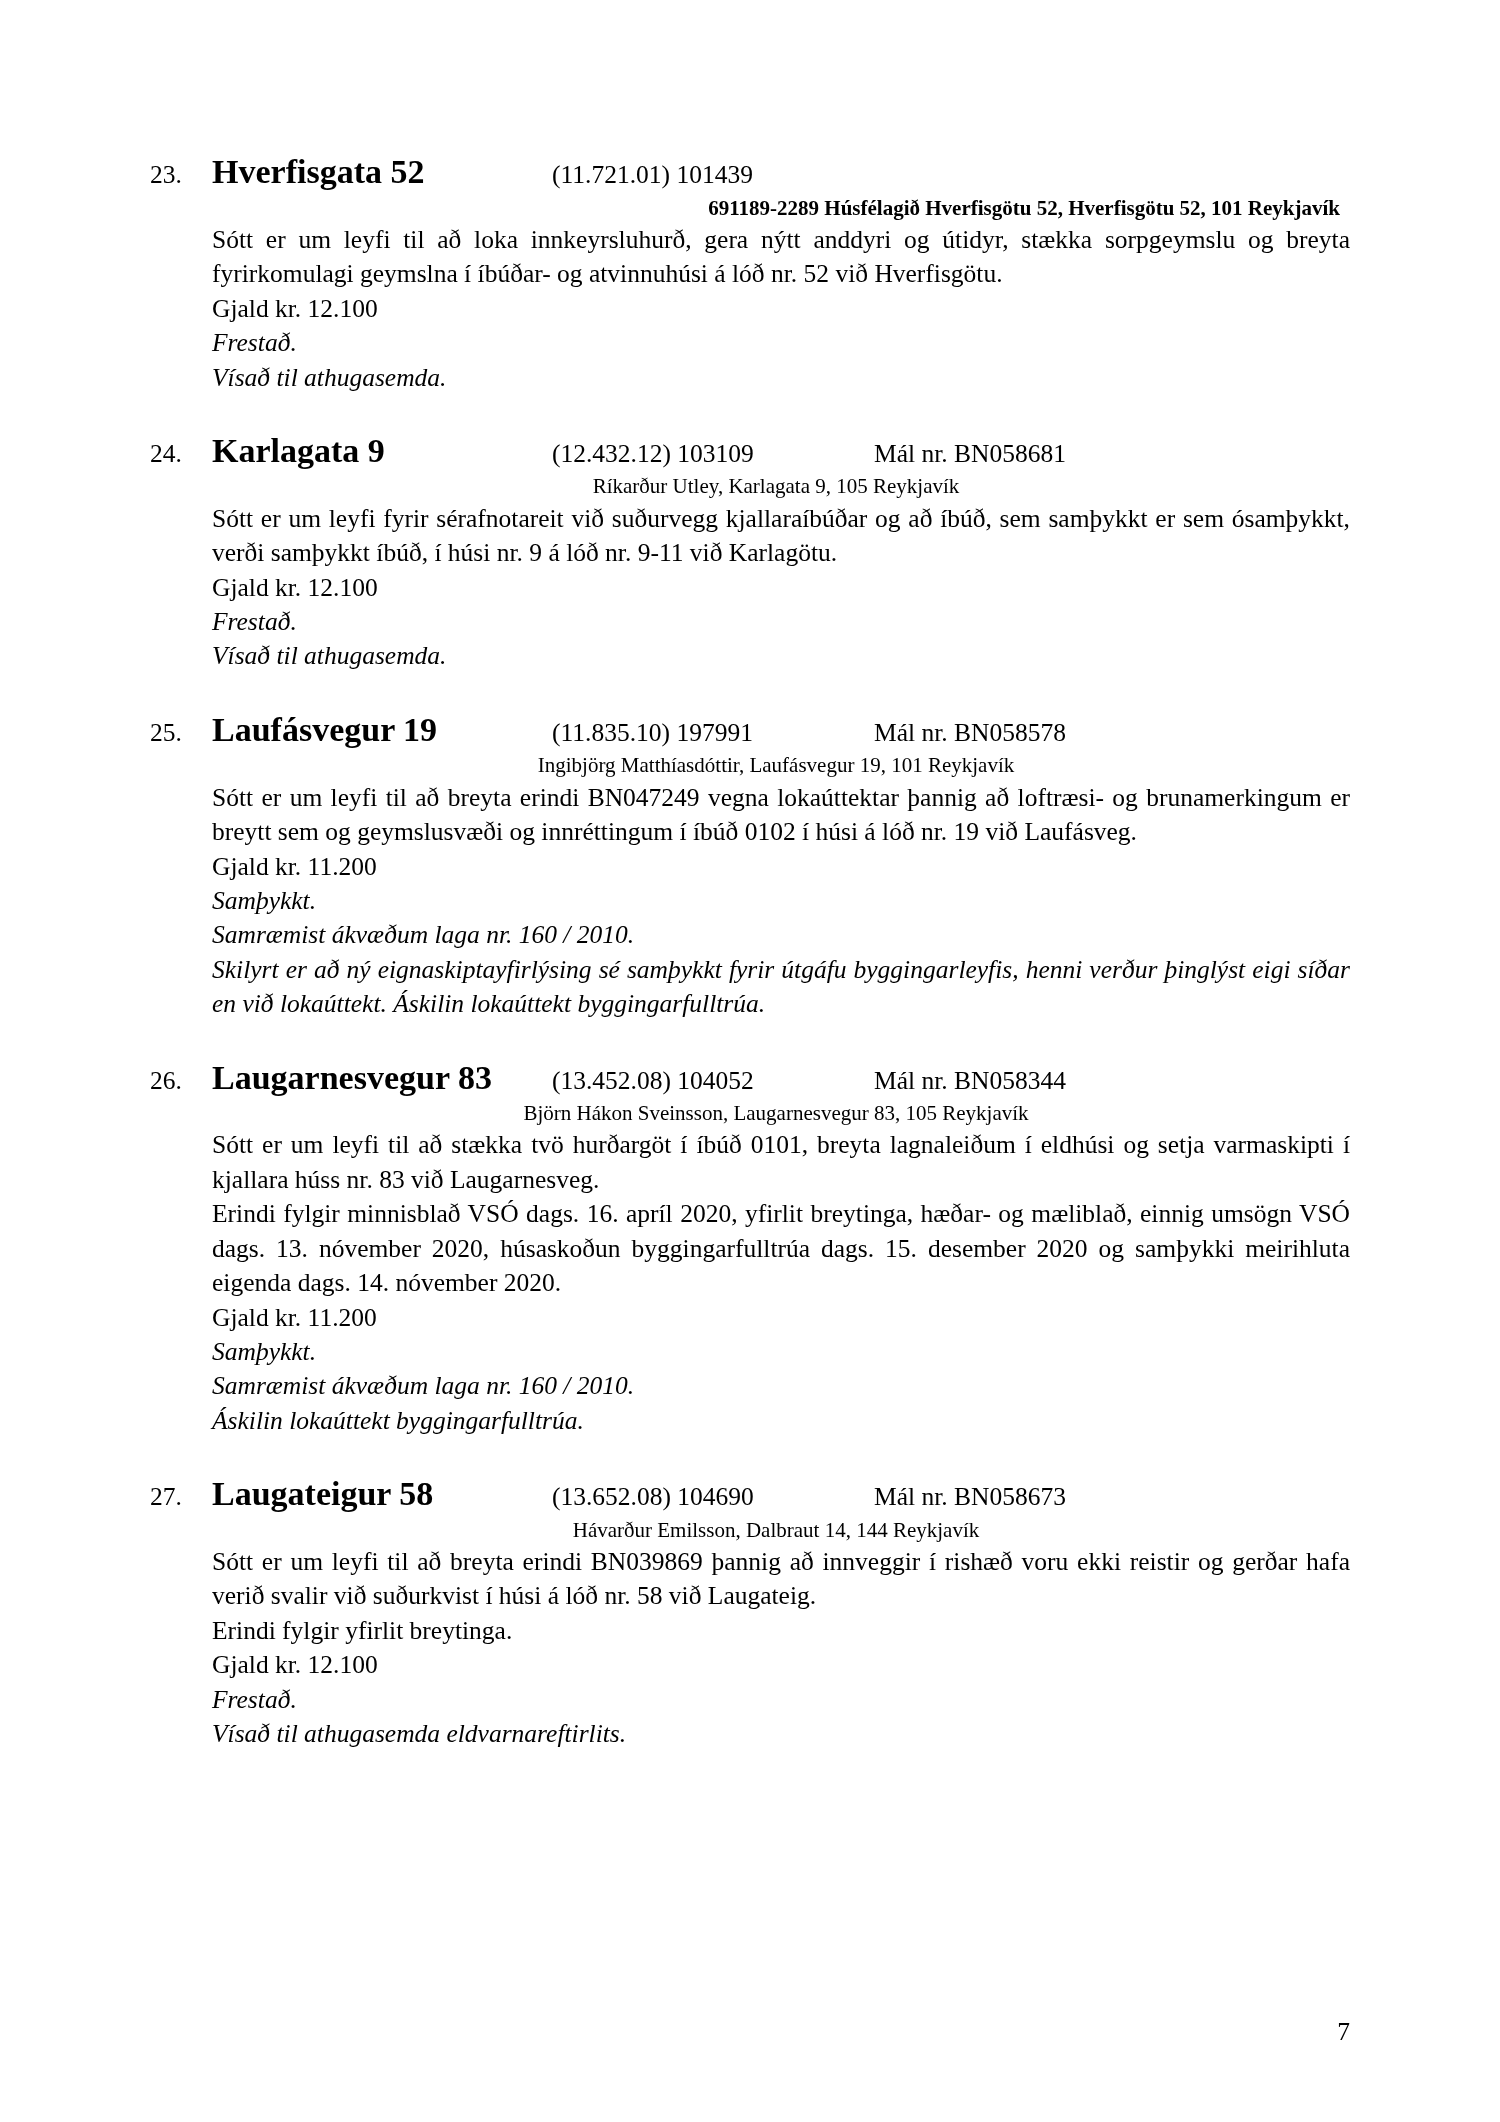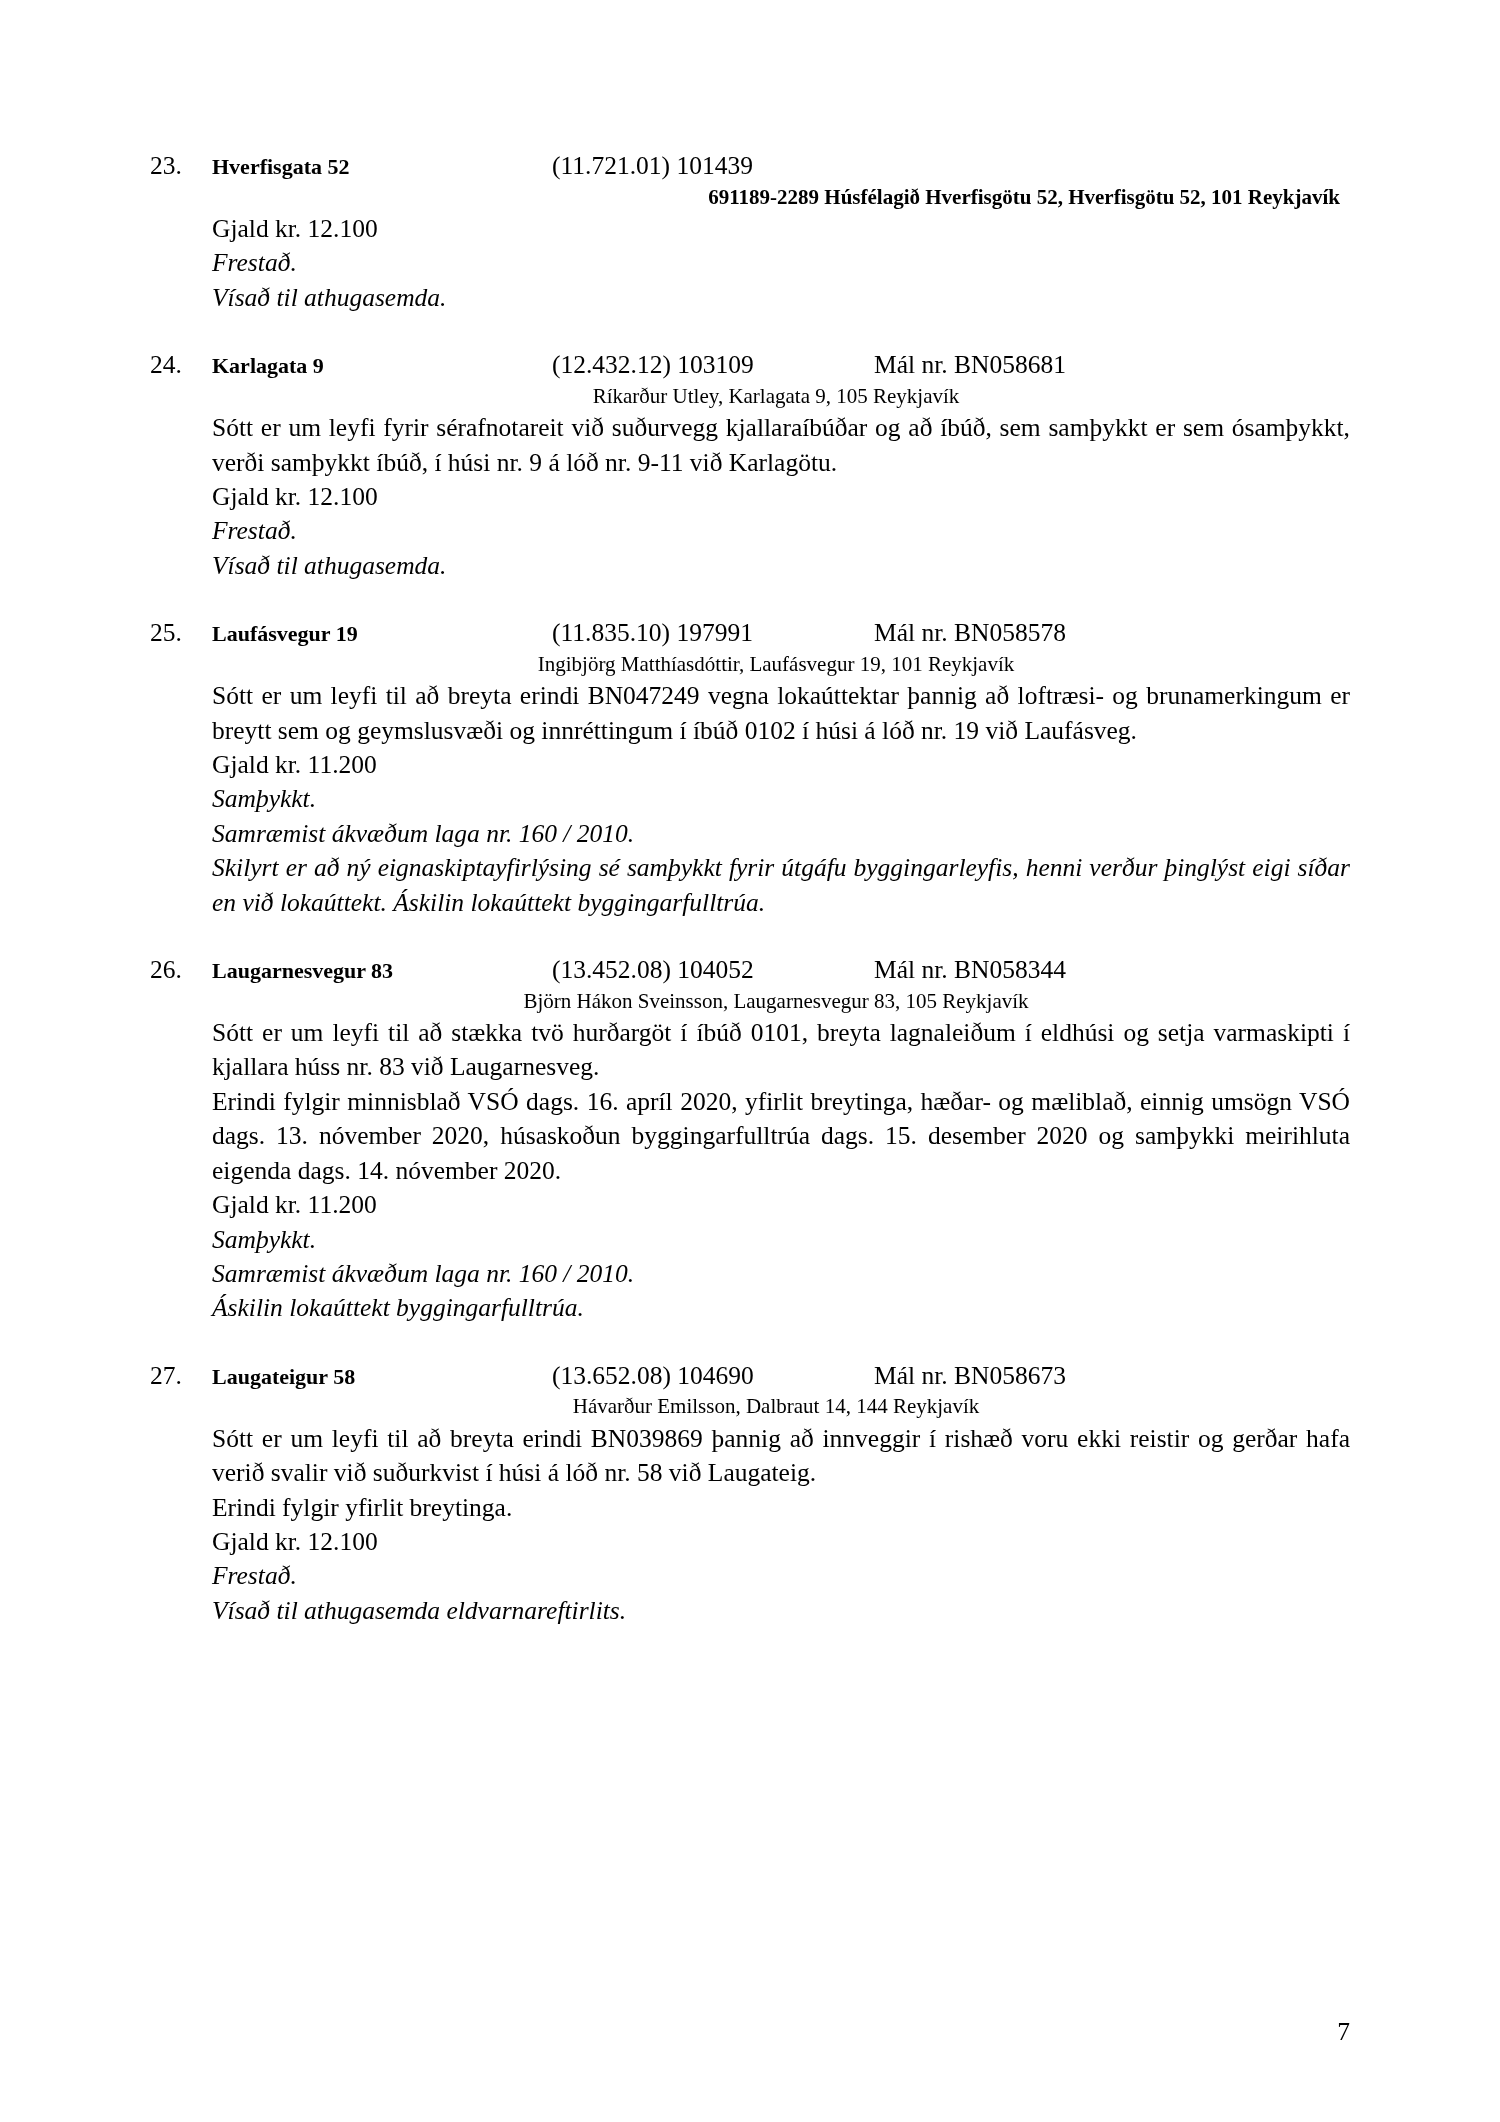--- a/index.html
+++ b/index.html
@@ -33,21 +33,21 @@
   .num {
     width: 62px;
     flex: 0 0 62px;
     text-align: left;
     font-size: 25.5px;
   }
   .addr {
     font-weight: bold;
     flex: 0 0 auto;
     min-width: 340px;
-    font-size: 22px;
+    font-size: 34px;
   }
   .landnr {
     flex: 0 0 auto;
     min-width: 300px;
     font-size: 25.5px;
     text-align: left;
   }
   .casenr {
     flex: 1 1 auto;
     font-size: 25.5px;
@@ -93,20 +93,21 @@
 
   <div id="entries">
       <div class="entry">
         <div class="entry-head">
           <span class="num">23.</span>
           <span class="addr">Hverfisgata 52</span>
           <span class="landnr">(11.721.01) 101439</span>
         </div>
         <div class="owner left">691189-2289 Húsfélagið Hverfisgötu 52, Hverfisgötu 52, 101 Reykjavík</div>
         <div class="body">
+          <p>Sótt er um leyfi til að loka innkeyrsluhurð, gera nýtt anddyri og útidyr, stækka sorpgeymslu og breyta fyrirkomulagi geymslna í íbúðar- og atvinnuhúsi á lóð nr. 52 við Hverfisgötu.</p>
           <p>Gjald kr. 12.100</p>
           <p class="ital">Frestað.</p>
           <p class="ital">Vísað til athugasemda.</p>
         </div>
       </div>
       <div class="entry">
         <div class="entry-head">
           <span class="num">24.</span>
           <span class="addr">Karlagata 9</span>
           <span class="landnr">(12.432.12) 103109</span>

